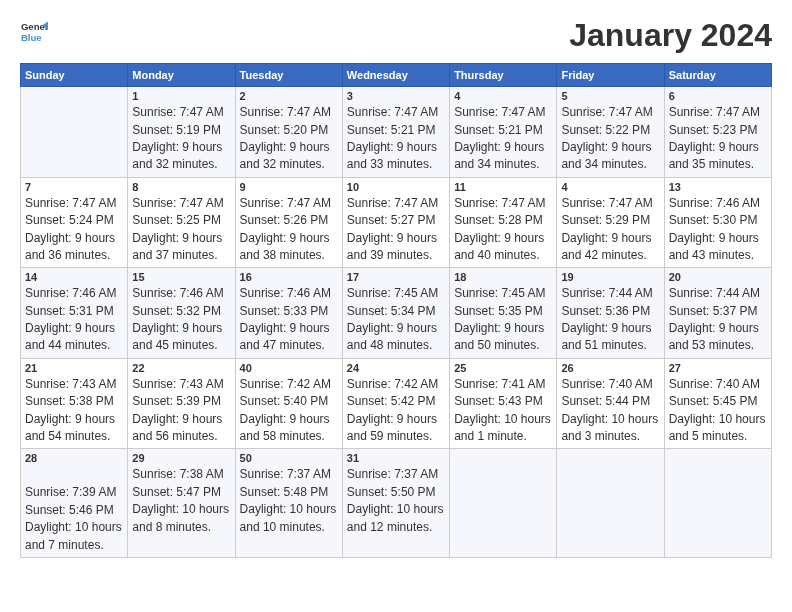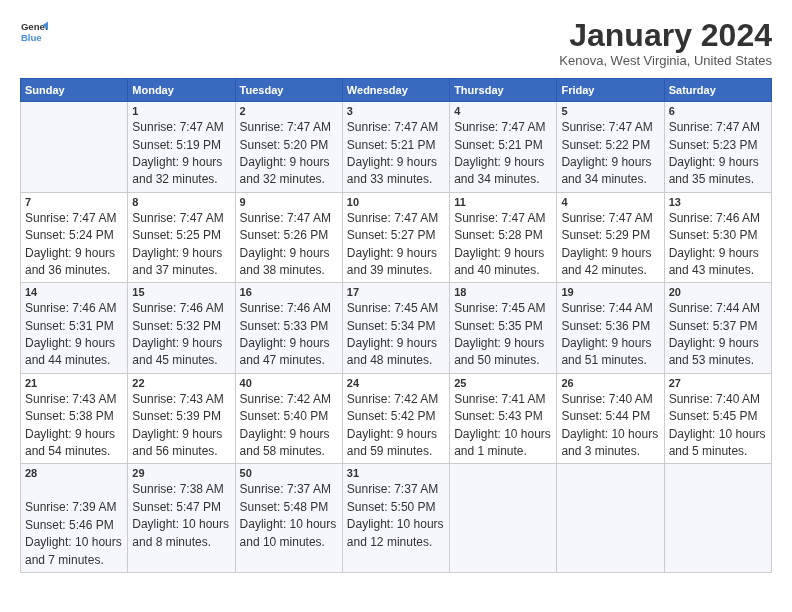--- a/index.html
+++ b/index.html
@@ -23,21 +23,21 @@
     .logo {
       display: flex;
       align-items: center;
       gap: 4px;
     }
     .logo-icon {
       width: 28px;
       height: 28px;
     }
     .title-block {
-      text-align: right;
+      text-align: left;
       margin-left: 18px;
     }
     .month-title {
       font-size: 32px;
       font-weight: bold;
       color: #333;
       line-height: 1.1;
     }
     .location {
       font-size: 13px;
@@ -92,21 +92,20 @@
     <div class="logo">
       <svg class="logo-icon" viewBox="0 0 32 32">
         <rect x="0" y="0" width="32" height="32" fill="white"></rect>
         <text x="1" y="14" font-size="11" font-weight="bold" fill="#333" font-family="Arial">General</text>
         <text x="1" y="26" font-size="11" font-weight="bold" fill="#4a90d9" font-family="Arial">Blue</text>
         <polygon points="26,8 32,4 32,14" fill="#4a90d9"></polygon>
       </svg>
     </div>
     <div class="title-block">
       <div class="month-title">January 2024</div>
-      <div class="location">Kenova, West Virginia, United States</div>
     </div>
   </div>
 
   <table>
     <thead>
       <tr>
       <th>Sunday</th>
           <th>Monday</th>
           <th>Tuesday</th>
           <th>Wednesday</th>

